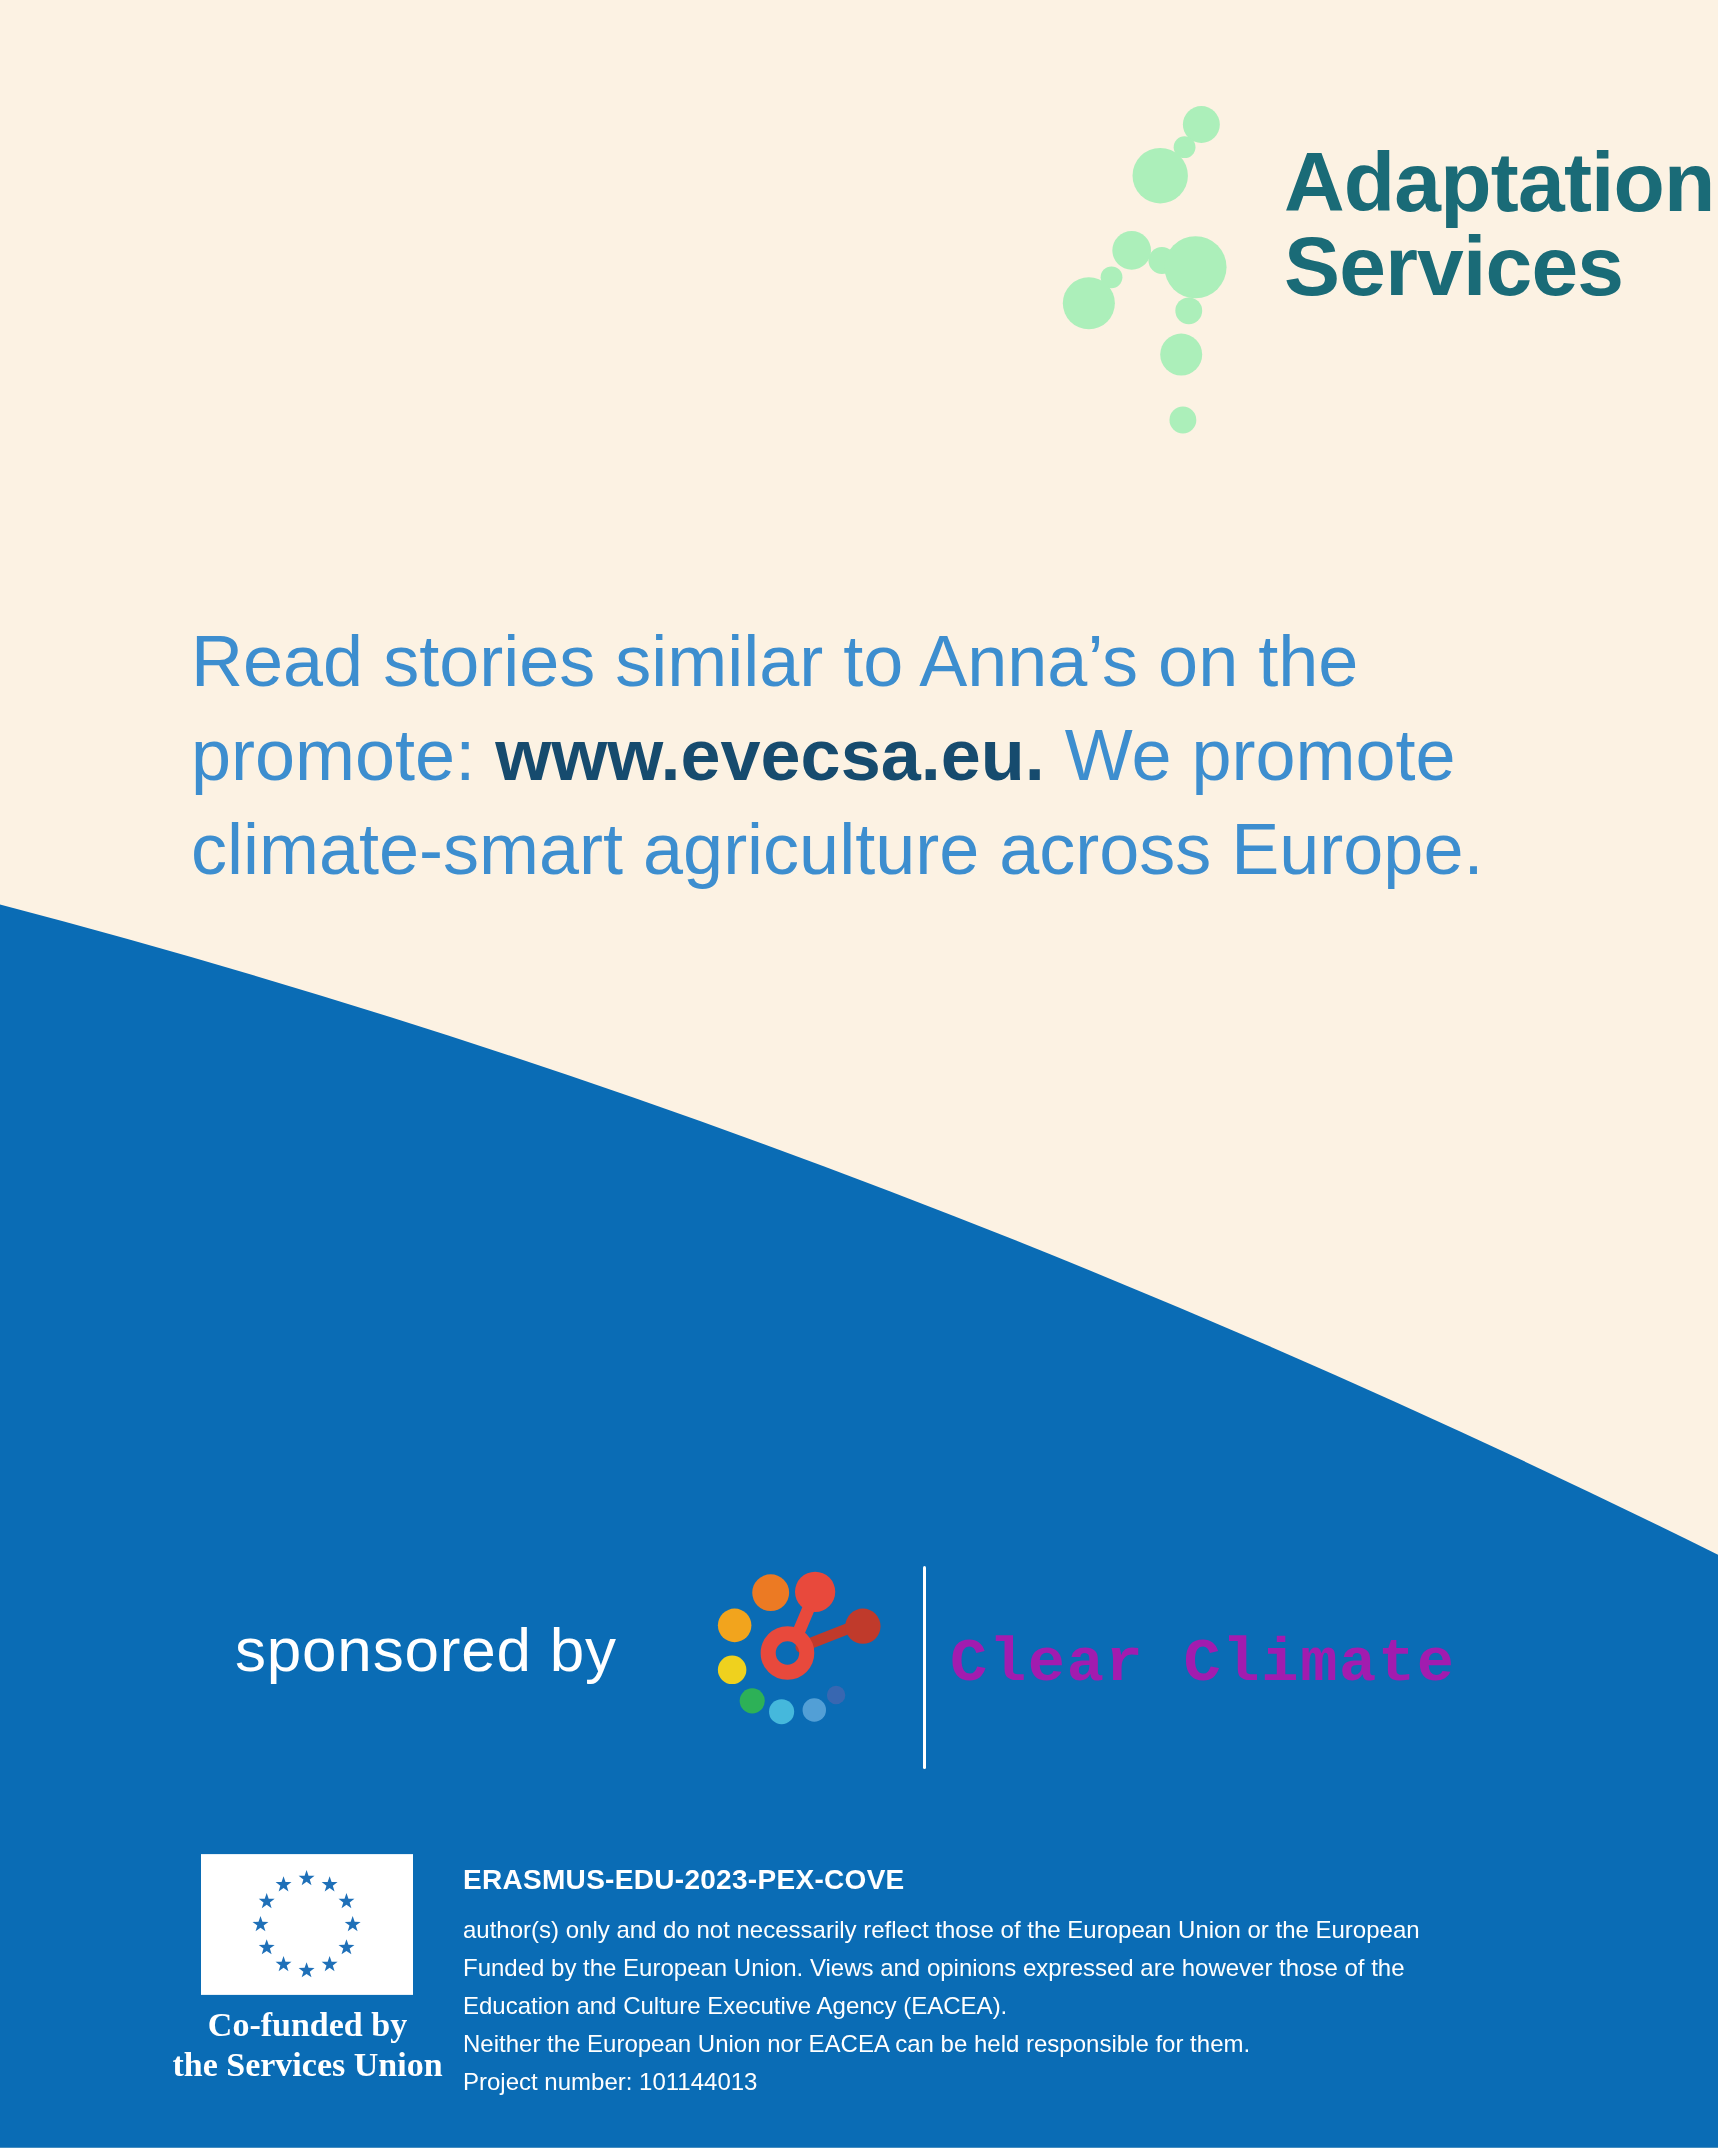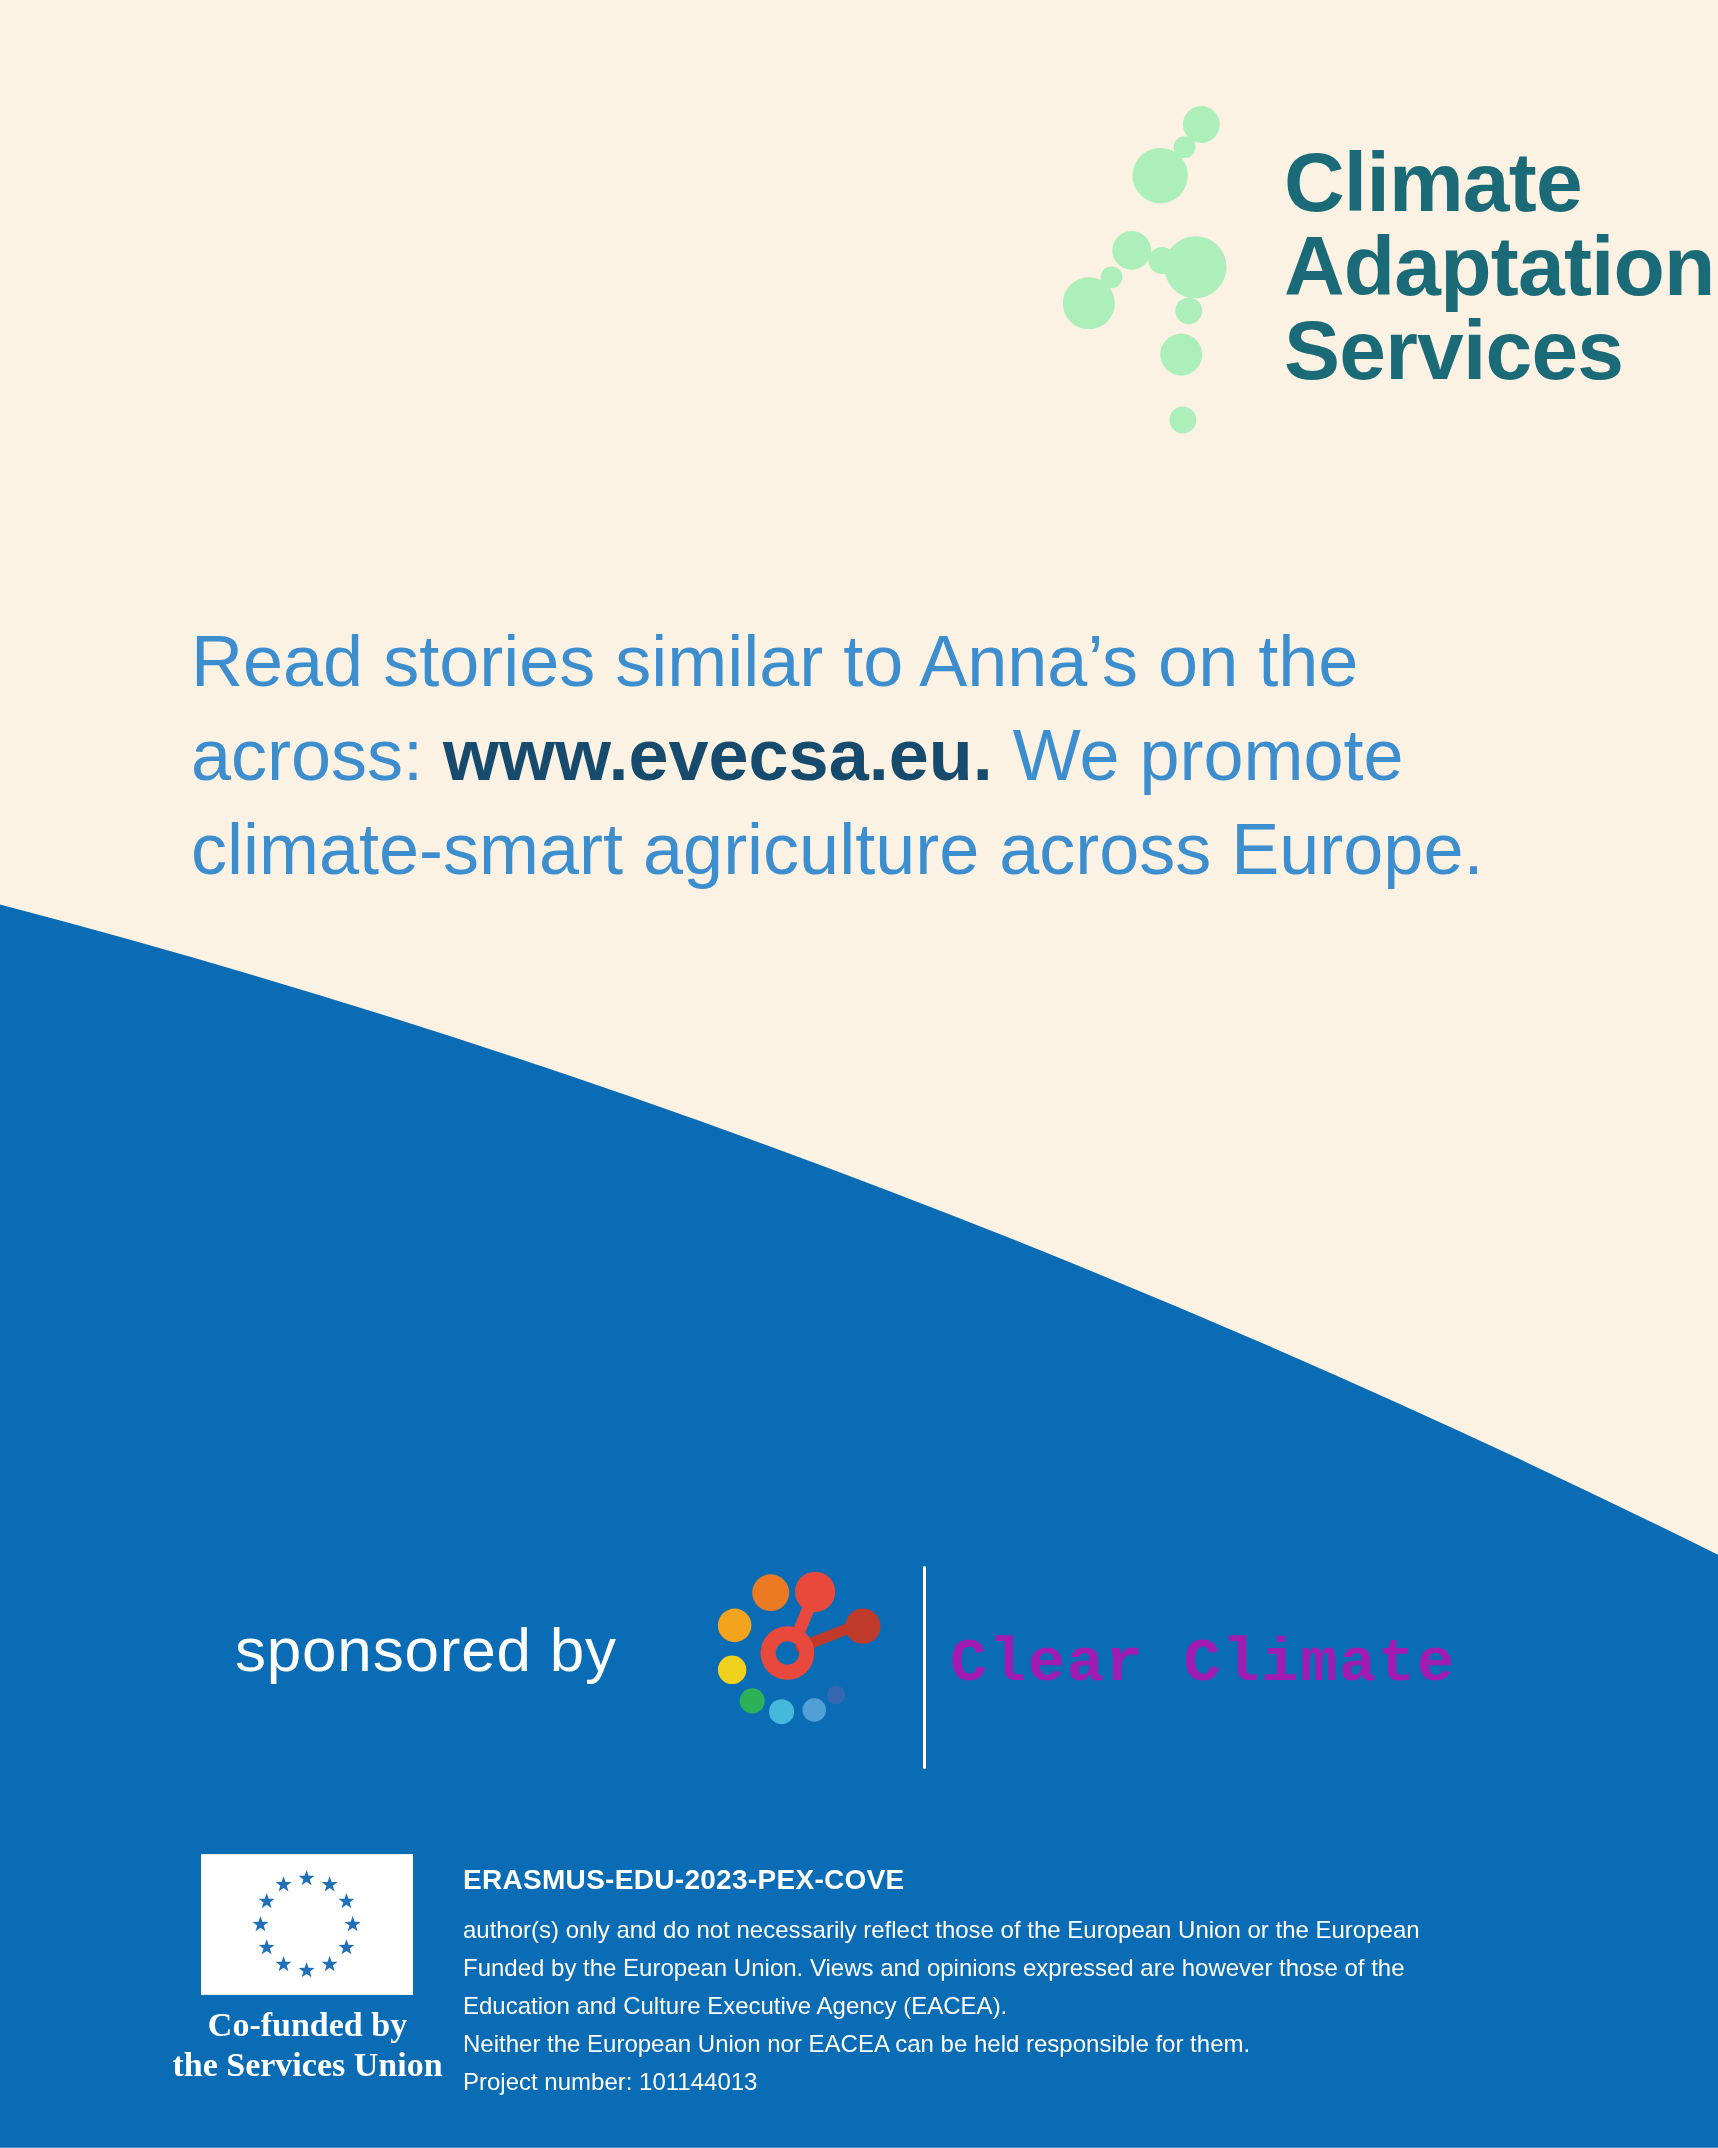--- a/index.html
+++ b/index.html
@@ -62,29 +62,28 @@
         <circle cx="60" cy="235" r="13"></circle>
         <circle cx="33" cy="266" r="31"></circle>
         <circle cx="120" cy="215" r="16"></circle>
         <circle cx="160" cy="223" r="37"></circle>
         <circle cx="152" cy="275" r="16"></circle>
         <circle cx="143" cy="327" r="25"></circle>
         <circle cx="145" cy="405" r="16"></circle>
       </g>
     </svg>
     <div class="cas-text">
-      <div>Climate</div>
       <div>Adaptation</div>
       <div>Services</div>
     </div>
   </div>
 
   <div class="layer headline">
     <div><span>Read stories similar to Anna’s on the</span></div>
-    <div><span>across: </span><span class="url">www.evecsa.eu.</span><span> We promote</span></div>
+    <div><span>promote: </span><span class="url">www.evecsa.eu.</span><span> We promote</span></div>
     <div><span>climate-smart agriculture across Europe.</span></div>
   </div>
 
   <div class="layer t sponsor-label">sponsored by</div>
 
   <svg class="layer cc-logo" viewBox="0 0 260 300" aria-hidden="true">
     <circle cx="70" cy="53" r="22" fill="#EC7A23"></circle>
     <circle cx="27" cy="92" r="20" fill="#F2A41D"></circle>
     <circle cx="24" cy="145" r="17" fill="#EFD11E"></circle>
     <circle cx="48" cy="182" r="15" fill="#2DB157"></circle>

